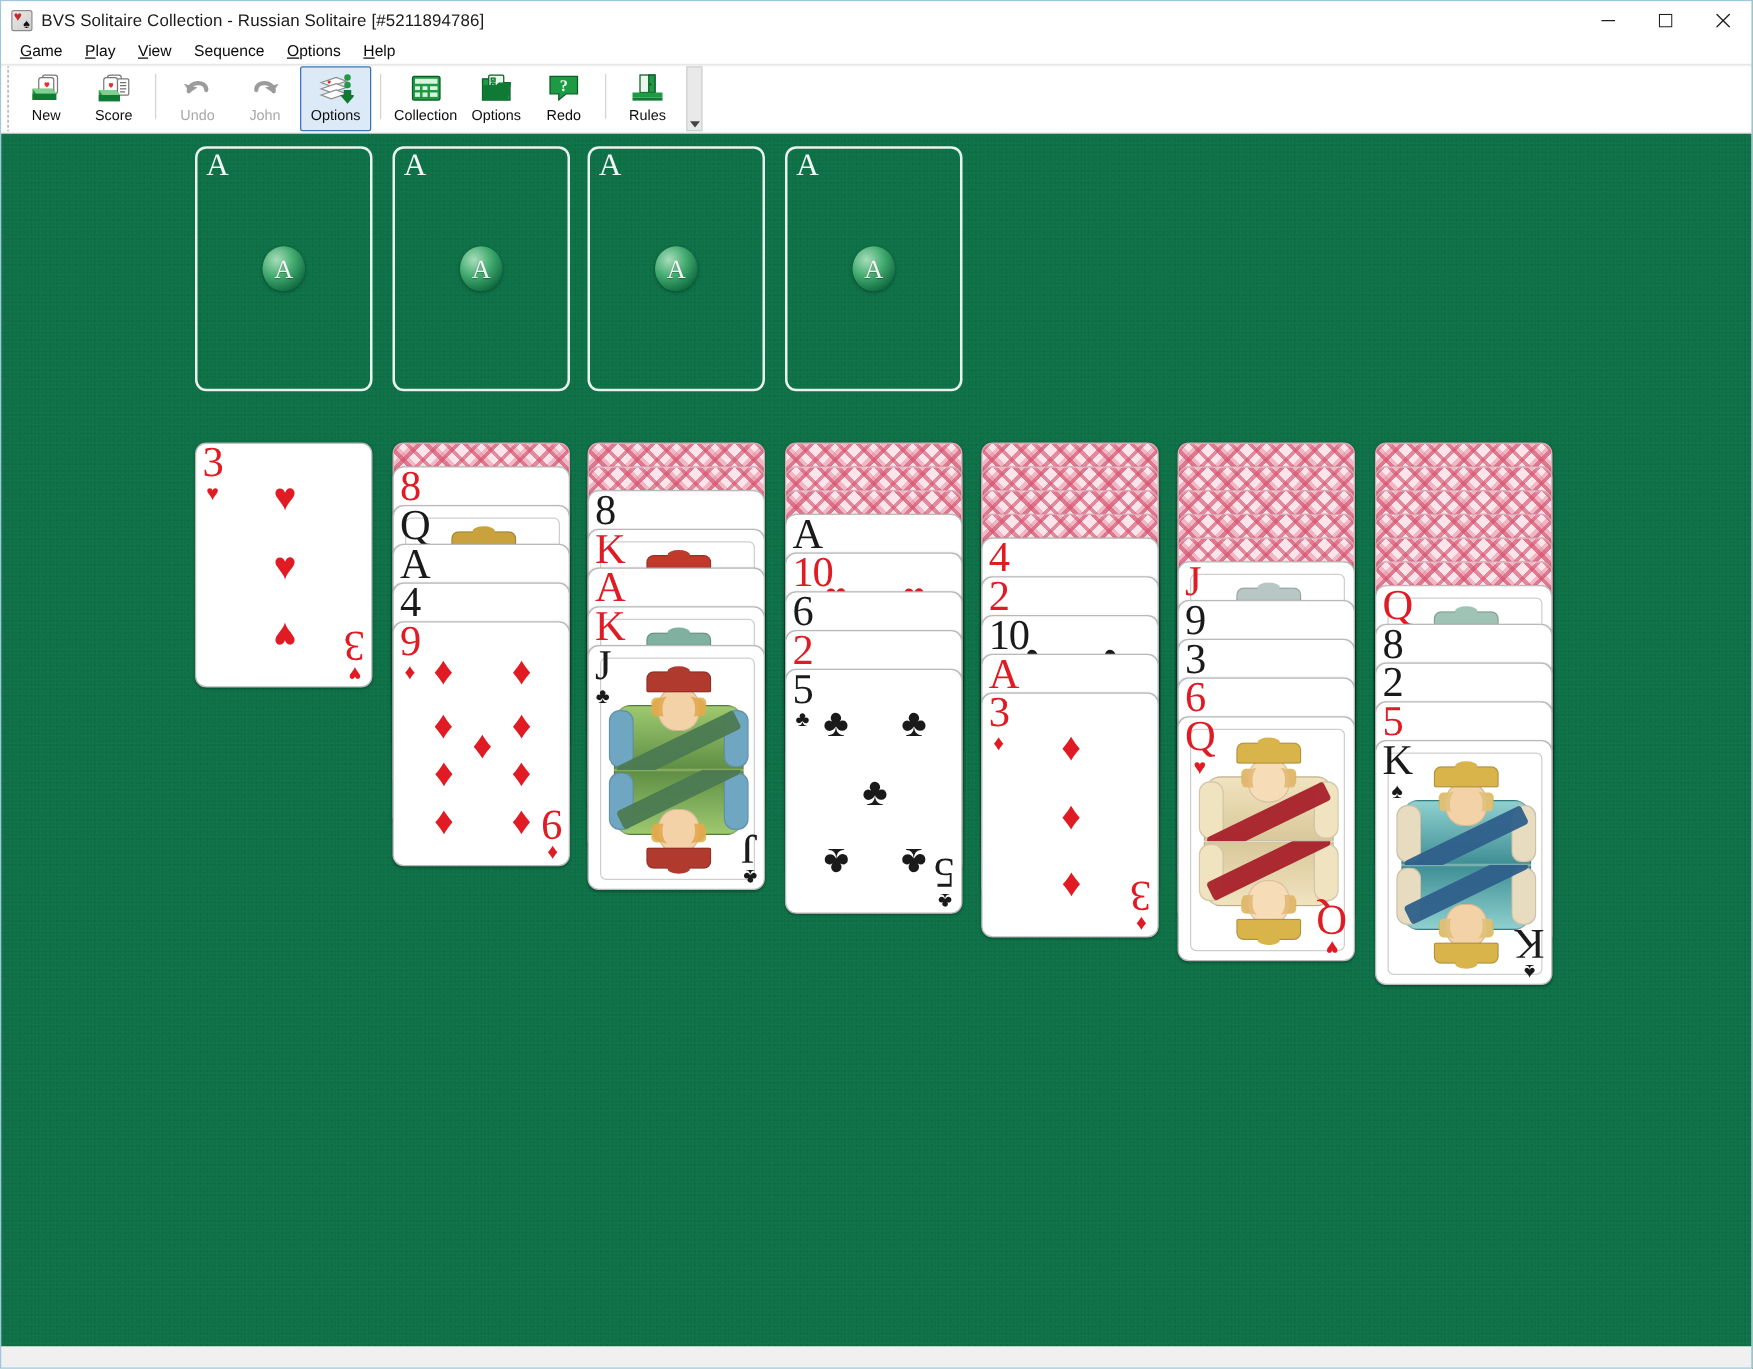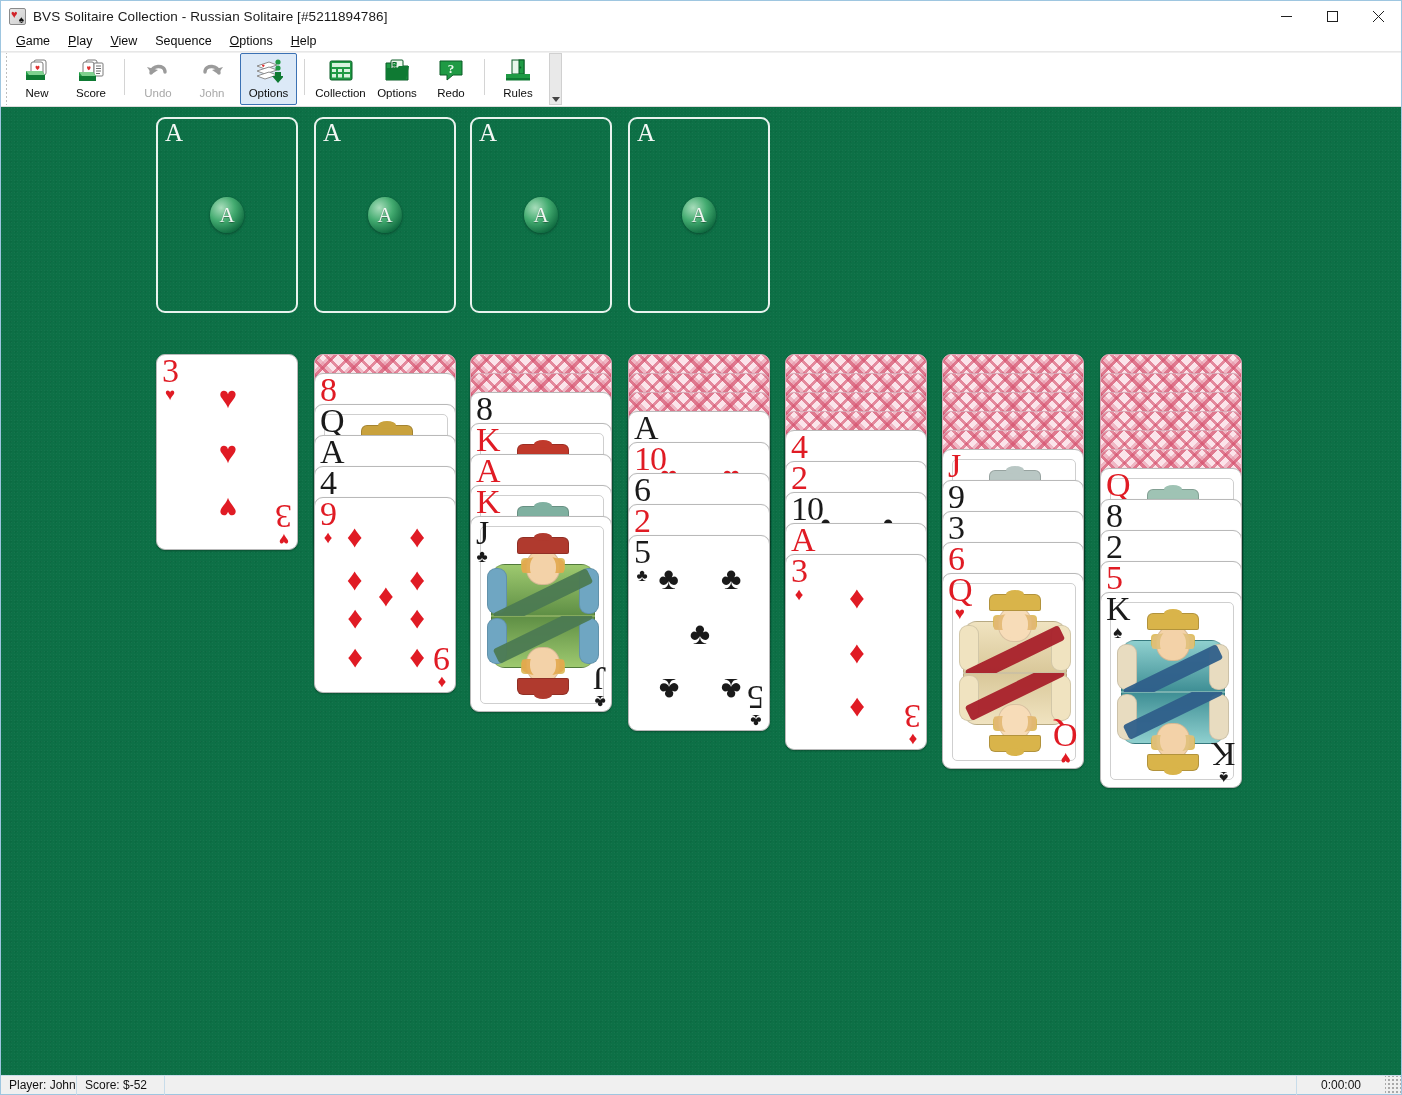--- a/index.html
+++ b/index.html
@@ -1190,21 +1190,14 @@
      </div>
             <div class="corner-br">
        <span class="rank black">K</span>
        <span class="csuit black">♠</span>
      </div>
           </div>
         </div>
       </div>
   </div>
 
-  <div id="statusbar">
-    <div class="sb-cell" style="width:76px">Player: John</div>
-    <div class="sb-cell" style="width:88px">Score: $-52</div>
-    <div class="sb-cell grow"></div>
-    <div class="sb-cell time">0:00:00</div>
-    <div id="sb-grip"></div>
-  </div>
 
 </div>
 
 </body></html>

